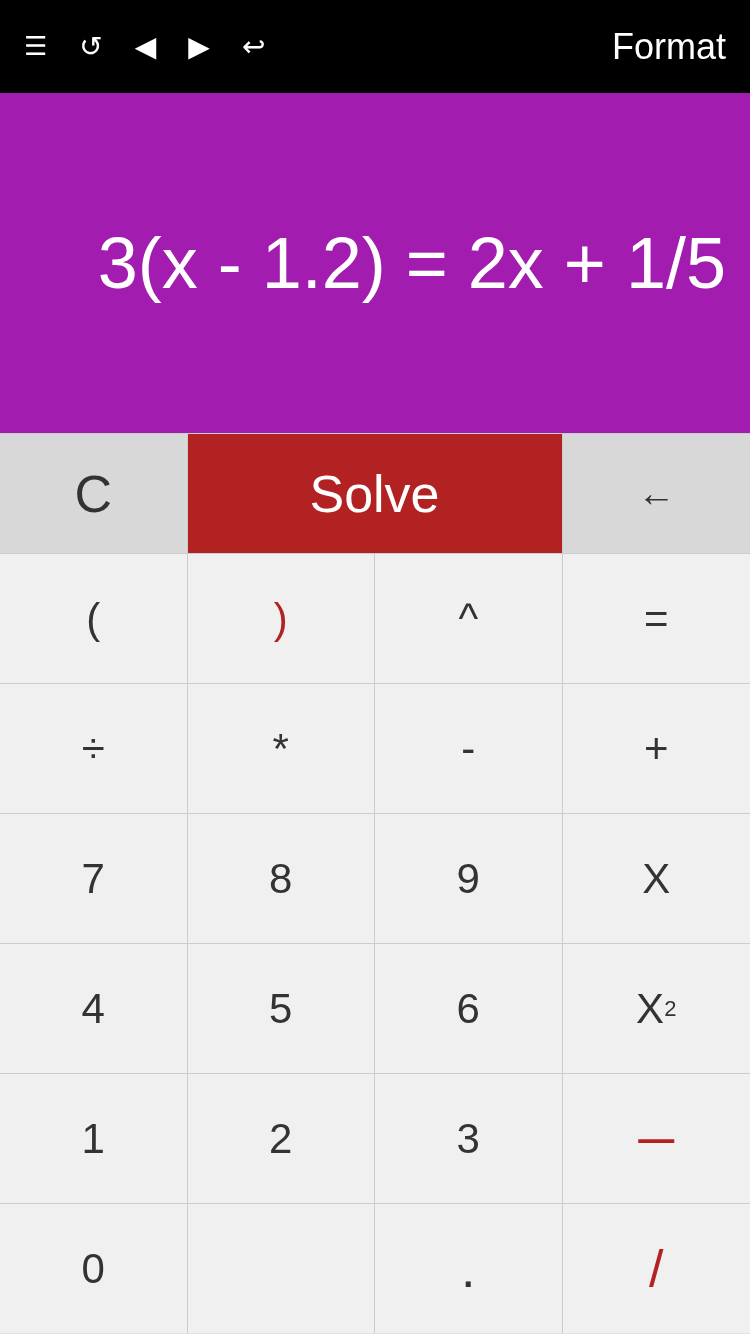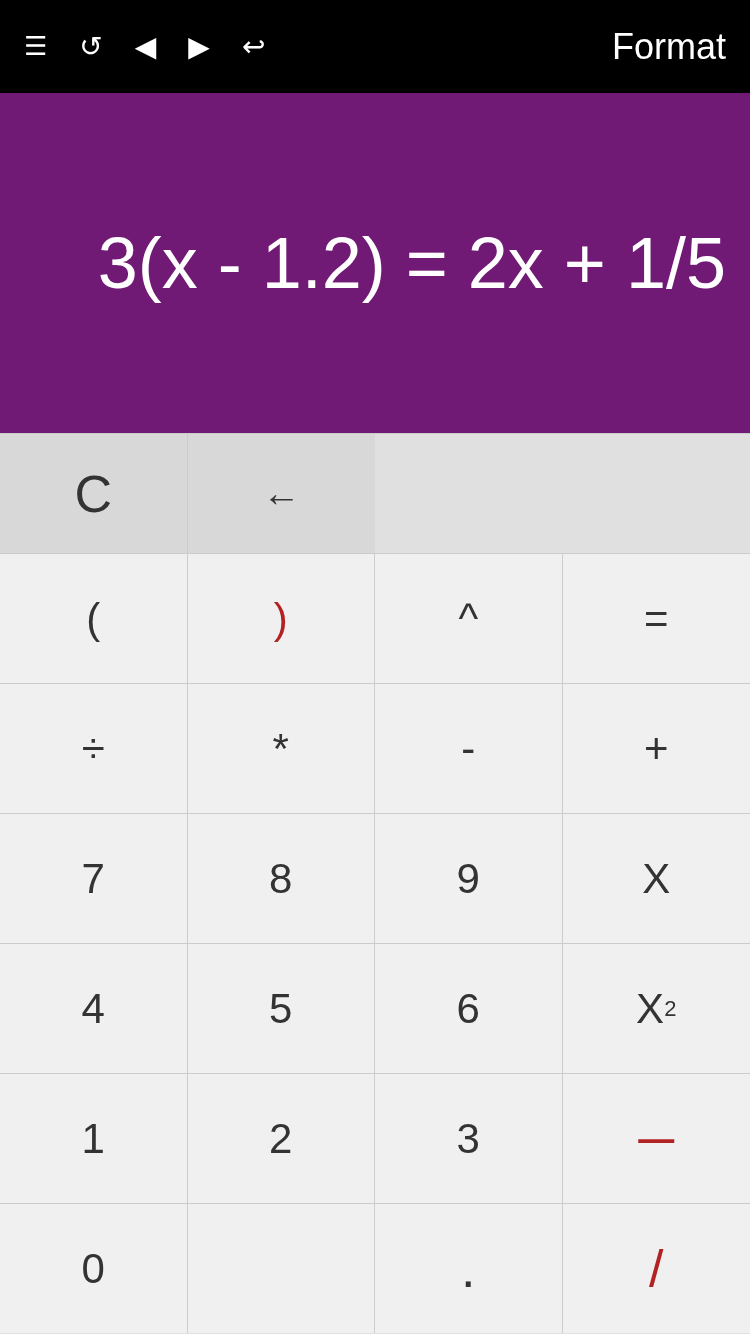--- a/index.html
+++ b/index.html
@@ -31,21 +31,21 @@
     .toolbar-icon.menu { font-size: 26px; }
     .format-btn {
       color: #fff;
       font-size: 36px;
       cursor: pointer;
       user-select: none;
     }
 
     
     #display {
-      background: #701a75;
+      background: #a21caf;
       height: 340px;
       display: flex;
       align-items: center;
       justify-content: flex-end;
       padding: 0 24px;
     }
     #equation {
       color: #fff;
       font-size: 72px;
       font-weight: 300;
@@ -147,20 +147,21 @@
 </div>
 
 <div id="display">
   <div id="equation">3(x - 1.2) = 2x + 1/5</div>
 </div>
 
 <div id="keypad">
 
   <div class="row row-solve">
     <div class="key key-quarter key-clear">C</div>
+    <div class="key key-half key-solve">Solve</div>
     <div class="key key-quarter key-backspace">←</div>
   </div>
 
   <div class="row row-ops1">
     <div class="key key-quarter key-light">(</div>
     <div class="key key-quarter key-light key-paren-close">)</div>
     <div class="key key-quarter key-light">^</div>
     <div class="key key-quarter key-light">=</div>
   </div>
 

